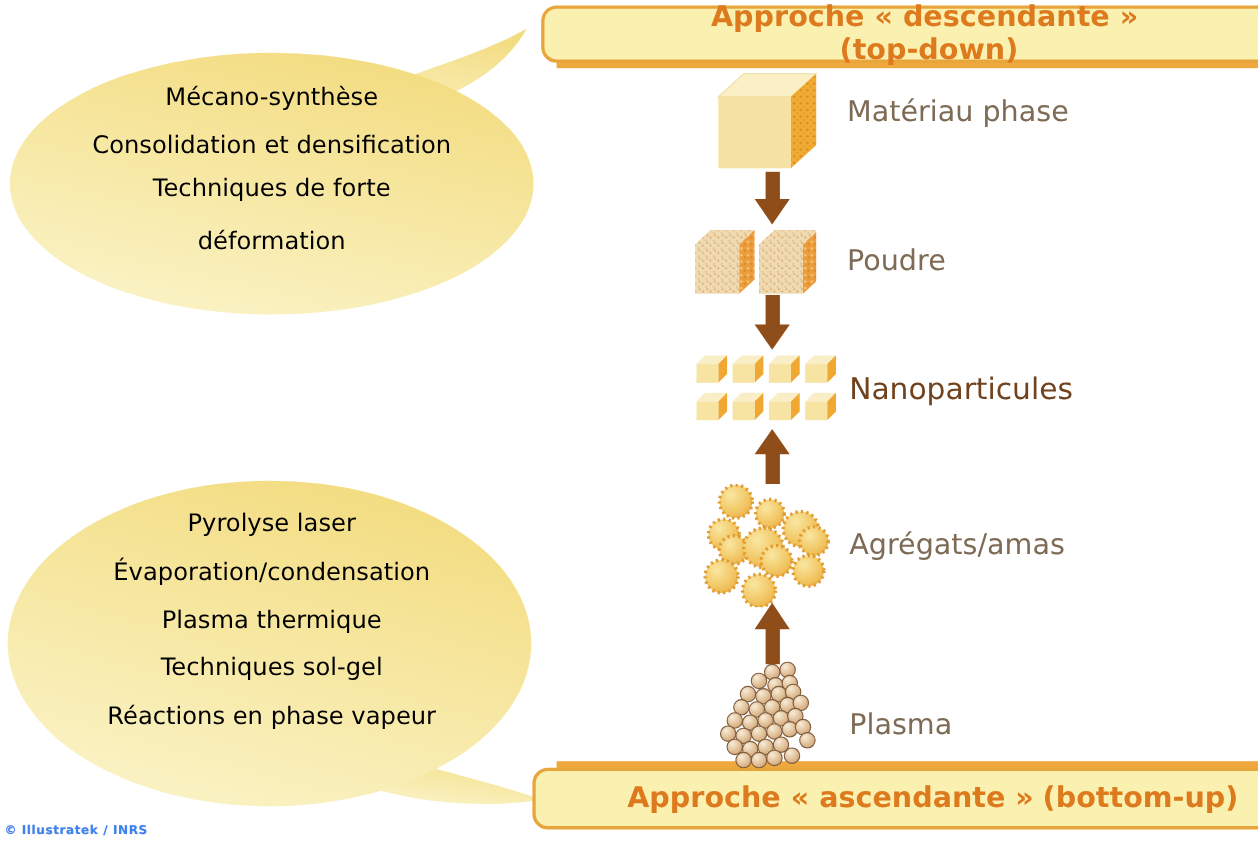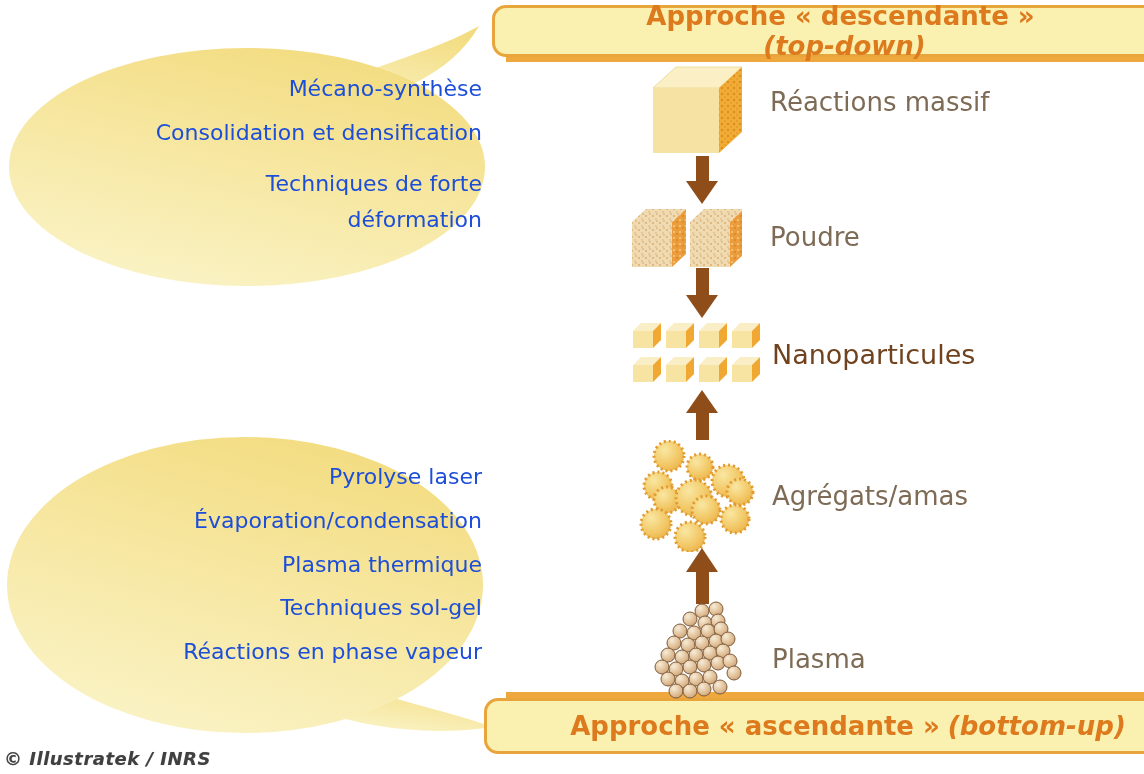--- a/index.html
+++ b/index.html
@@ -8,45 +8,45 @@
     font-family:"DejaVu Sans","Liberation Sans",sans-serif;overflow:hidden;
   }
   
   .strip{position:absolute;background:#EEA83E;z-index:1;}
   .banner{
     position:absolute;z-index:2;box-sizing:border-box;
     background:#FAF0AF;border:3px solid #E8A53C;border-radius:14px;
     display:flex;align-items:center;justify-content:center;
     color:#DD7A1E;font-weight:bold;font-size:26px;white-space:nowrap;
   }
-  .banner .tag{font-style:italic;margin-left:8px;}
+  .banner .tag{margin-left:8px;}
   #banner-top{left:492px;top:5px;width:697px;height:52px;flex-direction:column;}
   #strip-top{left:506px;top:51px;width:638px;height:11px;}
   #banner-bottom{left:484px;top:698px;width:728px;height:56px;}
   #strip-bottom{left:506px;top:692px;width:638px;height:11px;}
   
   .bubble-svg{position:absolute;z-index:0;}
   #bubble-top-svg{left:5px;top:0px;}
   #bubble-bottom-svg{left:2px;top:430px;}
   .bubble-line{
     position:absolute;z-index:3;left:12px;width:470px;height:30px;
-    text-align:right;font-size:22px;color:#1d4ed8;white-space:nowrap;
+    text-align:center;font-size:22px;color:#000000;white-space:nowrap;
   }
   
   .flow-icon{position:absolute;z-index:2;}
   .stage-label{
     position:absolute;z-index:3;font-size:26px;color:#7D6B55;white-space:nowrap;
   }
   .stage-label.bold{font-weight:normal;color:#70421E;font-size:27px;}
   .arrow{position:absolute;z-index:2;}
   
   #credit{
     position:absolute;left:4px;top:748px;z-index:3;
-    font-size:18px;font-weight:bold;color:#404040;
-    text-shadow:0 0 1px #b8bdc4;letter-spacing:0.5px;font-style:italic;
+    font-size:11px;font-weight:bold;color:#3b82f6;
+    text-shadow:0 0 1px #b8bdc4;letter-spacing:0.5px;
   }
 </style>
 </head>
 <body>
 
 <div id="canvas">
 
   <svg width="0" height="0" style="position:absolute" aria-hidden="true">
     <defs>
       <linearGradient id="bubGrad" x1="0.7" y1="0" x2="0.25" y2="1">
@@ -85,21 +85,21 @@
       </radialGradient>
     </defs>
   </svg>
 
   <svg id="bubble-top-svg" class="bubble-svg" width="495" height="300">
     <path fill="url(#bubGrad)" d="M 300,95 C 380,62 432,50 474,26 C 446,76 382,101 310,113 Z"></path>
     <ellipse cx="242" cy="167" rx="238" ry="119" fill="url(#bubGrad)"></ellipse>
   </svg>
   <div class="bubble-line" style="top:76px">Mécano-synthèse</div>
   <div class="bubble-line" style="top:120px">Consolidation et densification</div>
-  <div class="bubble-line" style="top:171px">Techniques de forte</div>
+  <div class="bubble-line" style="top:159px">Techniques de forte</div>
   <div class="bubble-line" style="top:207px">déformation</div>
 
   <svg id="bubble-bottom-svg" class="bubble-svg" width="502" height="320">
     <path fill="url(#bubGrad)" d="M 330,250 C 400,272 452,283 490,297 C 432,306 368,299 318,281 Z"></path>
     <ellipse cx="243" cy="155" rx="238" ry="148" fill="url(#bubGrad)"></ellipse>
   </svg>
   <div class="bubble-line" style="top:464px">Pyrolyse laser</div>
   <div class="bubble-line" style="top:508px">Évaporation/condensation</div>
   <div class="bubble-line" style="top:552px">Plasma thermique</div>
   <div class="bubble-line" style="top:595px">Techniques sol-gel</div>
@@ -115,21 +115,21 @@
   <div id="banner-bottom" class="banner">
     <span>Approche « ascendante »</span>
     <span class="tag">(bottom-up)</span>
   </div>
 
   <svg class="flow-icon" style="left:648px;top:62px" width="98" height="94">
     <polygon points="5,26 28,5 94,5 71,26" fill="#FBF0C5" stroke="#EEDC9A" stroke-width="1"></polygon>
     <polygon points="71,26 94,5 94,70 71,91" fill="url(#dotsOrange)"></polygon>
     <rect x="5" y="26" width="66" height="65" fill="#F6E3A3"></rect>
   </svg>
-  <div class="stage-label" style="left:770px;top:87px">Réactions massif</div>
+  <div class="stage-label" style="left:770px;top:87px">Matériau phase</div>
 
   <svg class="arrow" style="left:684px;top:156px" width="36" height="50">
     <rect x="12" y="0" width="13" height="26" fill="#8E4D19"></rect>
     <polygon points="2,25 34,25 18,48" fill="#8E4D19"></polygon>
   </svg>
 
   <svg class="flow-icon" style="left:630px;top:206px" width="112" height="66">
     <g>
       <polygon points="2,16 16,3 56,3 42,16" fill="url(#speckle)"></polygon>
       <polygon points="42,16 56,3 56,48 42,61" fill="url(#speckleSide)"></polygon>

